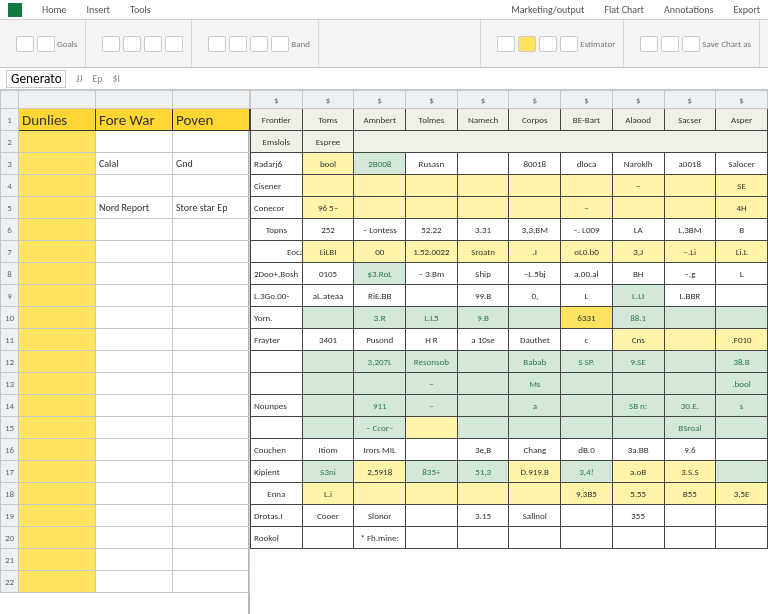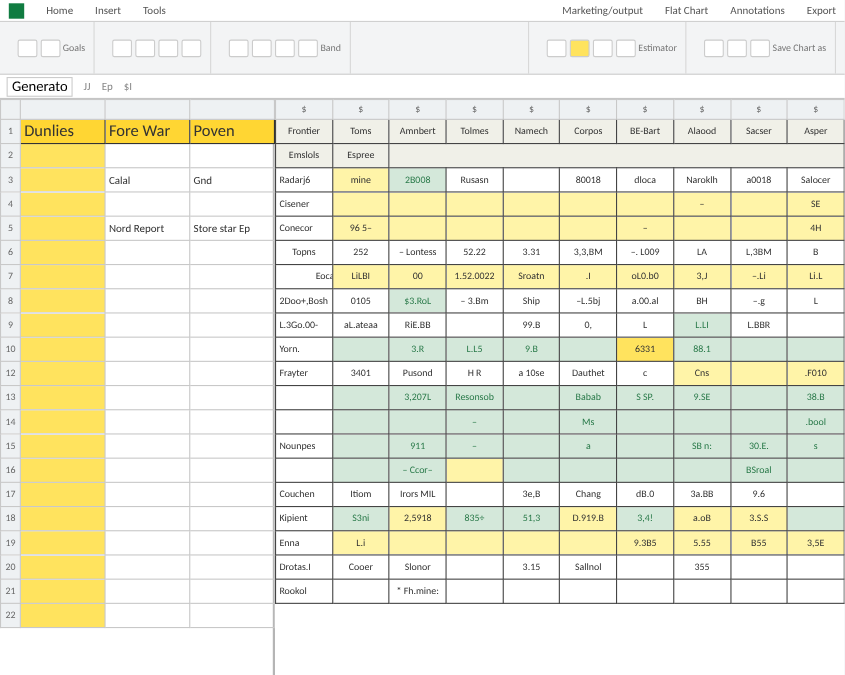--- a/index.html
+++ b/index.html
@@ -174,20 +174,26 @@
               <td></td>
               <td></td>
             </tr>
             <tr>
               <td class="row-hdr">10</td>
               <td class="cell-yellow-dk"></td>
               <td></td>
               <td></td>
             </tr>
             <tr>
+              <td class="row-hdr">11</td>
+              <td class="cell-yellow-dk"></td>
+              <td></td>
+              <td></td>
+            </tr>
+            <tr>
               <td class="row-hdr">12</td>
               <td class="cell-yellow-dk"></td>
               <td></td>
               <td></td>
             </tr>
             <tr>
               <td class="row-hdr">13</td>
               <td class="cell-yellow-dk"></td>
               <td></td>
               <td></td>
@@ -279,21 +285,21 @@
             </tr>
 <tr class="data-hdr">
   <td>Emslols</td>
   <td>Espree</td>
   <td colspan="8"></td>
 </tr>
 </tbody>
           <tbody id="right-body">
             <tr>
               <td class="cell-white" style="text-align: left;">Radarj6</td>
-              <td class="cell-yellow">mine</td>
+              <td class="cell-yellow">bool</td>
               <td class="cell-green num-green">2B008</td>
               <td class="cell-white">Rusasn</td>
               <td class="cell-white"></td>
               <td class="cell-white">80018</td>
               <td class="cell-white">dloca</td>
               <td class="cell-white">Naroklh</td>
               <td class="cell-white">a0018</td>
               <td class="cell-white">Salocer</td>
             </tr>
             <tr>
@@ -458,21 +464,21 @@
               <td class="cell-yellow">2,5918</td>
               <td class="cell-green num-green">835÷</td>
               <td class="cell-green num-green">51,3</td>
               <td class="cell-yellow">D.919.B</td>
               <td class="cell-green num-green">3,4!</td>
               <td class="cell-yellow">a.oB</td>
               <td class="cell-yellow">3.S.S</td>
               <td class="cell-green num-green"></td>
             </tr>
             <tr>
-              <td class="cell-white" style="text-align: left;">Enna</td>
+              <td class="cell-white" style="text-align: center;">Enna</td>
               <td class="cell-yellow">L.i</td>
               <td class="cell-yellow"></td>
               <td class="cell-yellow"></td>
               <td class="cell-yellow"></td>
               <td class="cell-yellow"></td>
               <td class="cell-yellow">9.3B5</td>
               <td class="cell-yellow">5.55</td>
               <td class="cell-yellow">B55</td>
               <td class="cell-yellow">3,5E</td>
             </tr>

